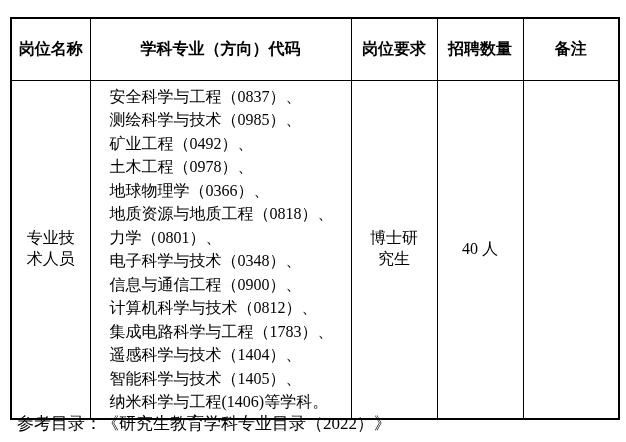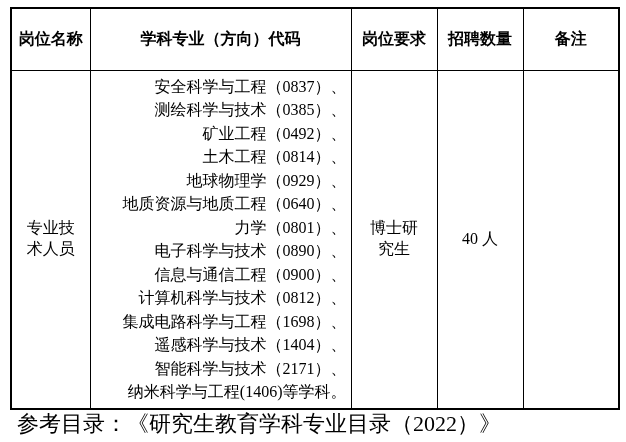--- a/index.html
+++ b/index.html
@@ -10,21 +10,21 @@
     color: #000000;
   }
   .page {
     position: relative;
     width: 626px; height: 442px;
     background: #ffffff;
     overflow: hidden;
   }
   table.recruit {
     position: absolute;
-    left: 10px; top: 7px;
+    left: 10px; top: 17px;
     width: 608px; height: 401px;
     border-collapse: collapse;
     table-layout: fixed;
     border: 2px solid #000000;
   }
   table.recruit th,
   table.recruit td {
     border: 1px solid #000000;
     vertical-align: middle;
     font-size: 16px;
@@ -35,33 +35,33 @@
     font-weight: bold;
     text-align: center;
     padding: 0 2px;
   }
   td.cell-center {
     text-align: center;
     padding: 0 12px;
   }
   td.cell-requirement { padding: 0 14px; margin-left: 37px; }
   td.cell-majors {
-    text-align: right;
+    text-align: left;
     padding: 4px 4px 4px 19px;
     line-height: 23.5px;
   }
   td.cell-majors .major-line {
     white-space: nowrap;
     line-height: 23.5px;
     font-size: 16px;
   }
   .reference-note {
     position: absolute;
     left: 17px; top: 412px;
-    font-size: 22px;
+    font-size: 17px;
     line-height: 24px;
     color: #000000;
     white-space: nowrap;
   }
 </style>
 </head>
 <body>
 
 <div class="page">
 
@@ -80,32 +80,32 @@
         <th>岗位要求</th>
         <th>招聘数量</th>
         <th>备注</th>
       </tr>
     </thead>
     <tbody>
       <tr>
         <td class="cell-center">专业技术人员</td>
         <td class="cell-majors">
             <div class="major-line">安全科学与工程（0837）、</div>
-            <div class="major-line">测绘科学与技术（0385）、</div>
+            <div class="major-line">测绘科学与技术（0985）、</div>
             <div class="major-line">矿业工程（0492）、</div>
-            <div class="major-line">土木工程（0814）、</div>
-            <div class="major-line">地球物理学（0929）、</div>
-            <div class="major-line">地质资源与地质工程（0640）、</div>
+            <div class="major-line">土木工程（0978）、</div>
+            <div class="major-line">地球物理学（0366）、</div>
+            <div class="major-line">地质资源与地质工程（0818）、</div>
             <div class="major-line">力学（0801）、</div>
-            <div class="major-line">电子科学与技术（0890）、</div>
+            <div class="major-line">电子科学与技术（0348）、</div>
             <div class="major-line">信息与通信工程（0900）、</div>
             <div class="major-line">计算机科学与技术（0812）、</div>
-            <div class="major-line">集成电路科学与工程（1698）、</div>
+            <div class="major-line">集成电路科学与工程（1783）、</div>
             <div class="major-line">遥感科学与技术（1404）、</div>
-            <div class="major-line">智能科学与技术（2171）、</div>
+            <div class="major-line">智能科学与技术（1405）、</div>
             <div class="major-line">纳米科学与工程(1406)等学科。</div>
           </td>
         <td class="cell-center cell-requirement">博士研究生</td>
         <td class="cell-center">40 人</td>
         <td class="cell-center"></td>
       </tr>
     </tbody>
   </table>
 
   <div class="reference-note">参考目录：《研究生教育学科专业目录（2022）》</div>

